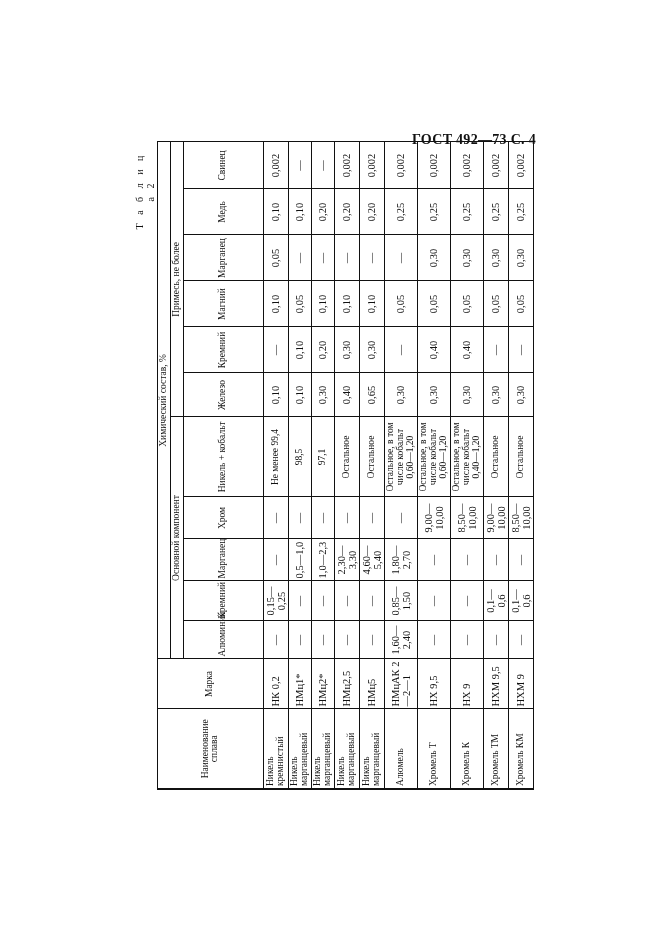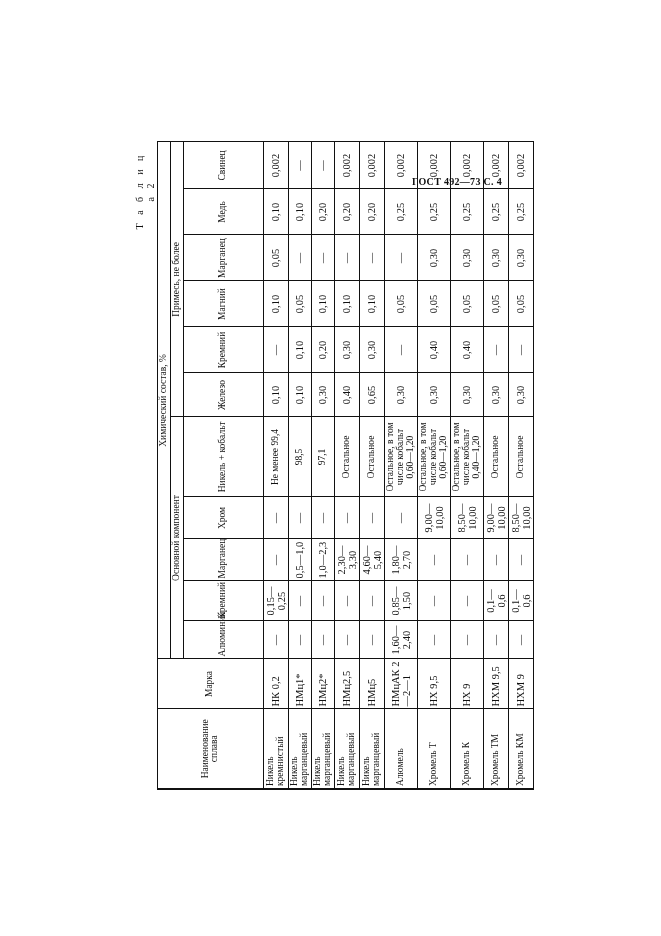--- a/index.html
+++ b/index.html
@@ -1,17 +1,17 @@
 <!DOCTYPE html>
 <html><head>
 <meta charset="utf-8">
 <style>
   html,body{margin:0;padding:0;}
   body{width:661px;height:936px;background:#fff;position:relative;overflow:hidden;font-family:"Liberation Serif",serif;color:#111;}
-  .page-header{position:absolute;left:412px;top:132px;font-size:10px;font-weight:bold;letter-spacing:0.3px;margin-top:44px;}
+  .page-header{position:absolute;left:412px;top:132px;font-size:14px;font-weight:bold;letter-spacing:0.3px;}
   .table-label{position:absolute;left:135px;top:150px;width:20px;height:80px;}
   .table-label span{position:absolute;left:-30px;top:30px;width:80px;transform:rotate(-90deg);font-size:10px;letter-spacing:3px;text-align:center;}
   .wrap{position:absolute;left:157px;top:790px;width:645px;height:365px;transform-origin:0 0;transform:rotate(-90deg);}
   table{border-collapse:collapse;width:645px;height:365px;font-size:10.5px;table-layout:fixed;}
   td,th{border:1px solid #111;text-align:center;vertical-align:middle;padding:1px 2px;font-weight:normal;line-height:1.05;}
   th{font-size:9.5px;}
   .thick-l{border-left:2px solid #111;}
   .small{font-size:9.5px;}
   .left{text-align:left;}
 </style>

